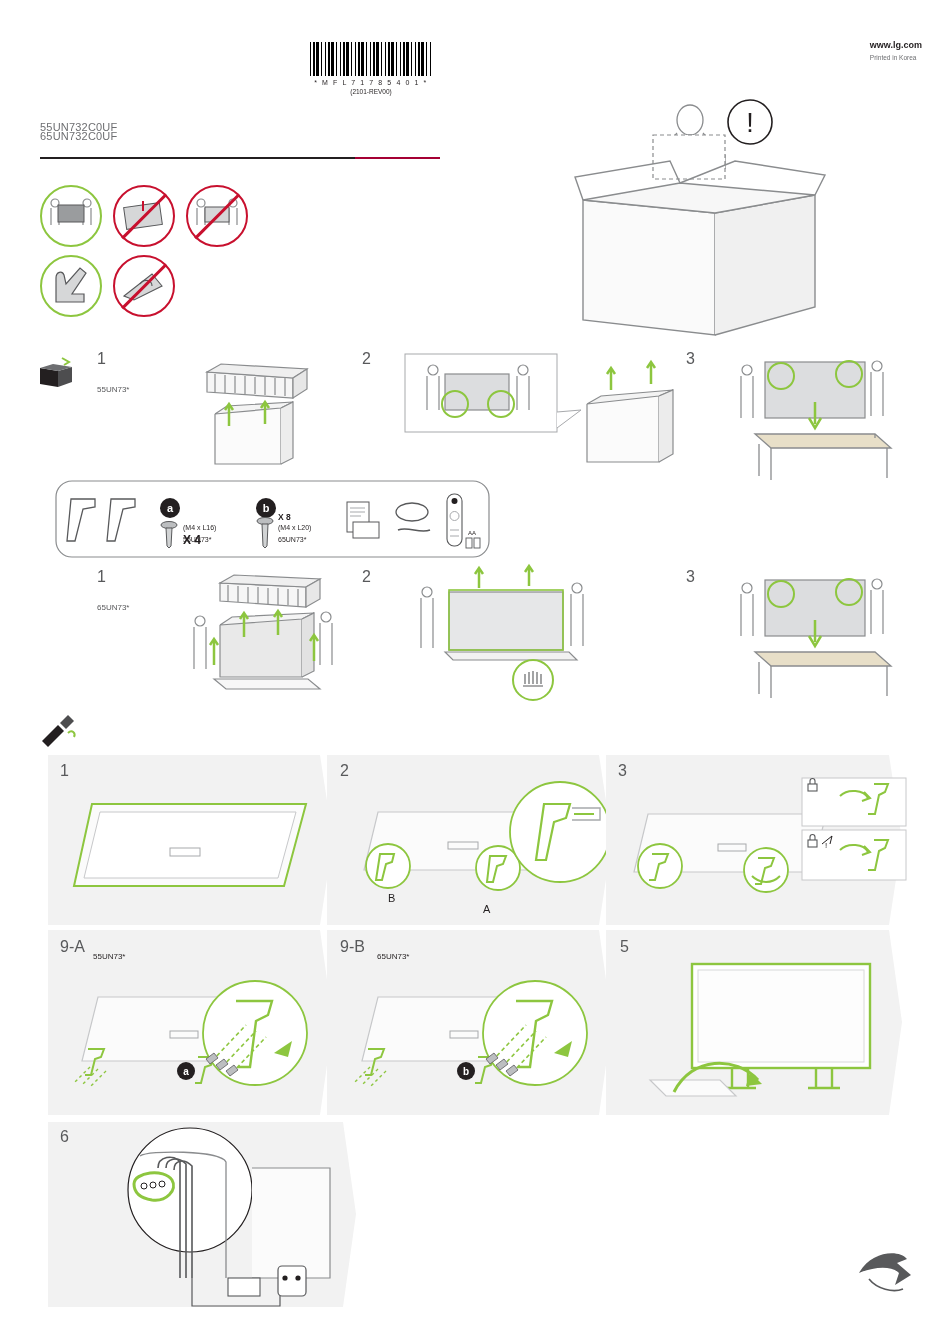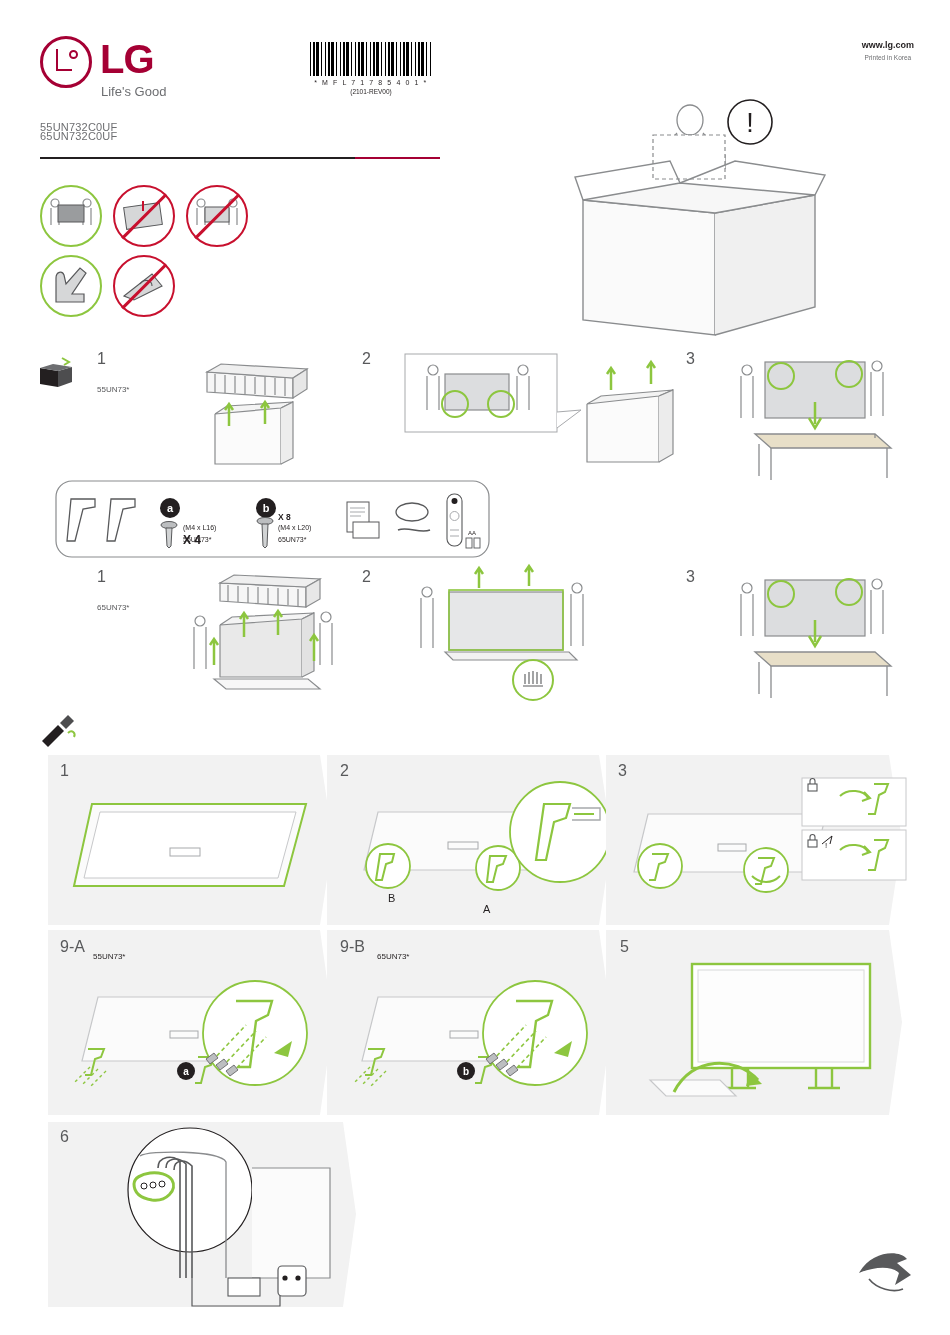--- a/index.html
+++ b/index.html
@@ -17,45 +17,39 @@
 
   .models{position:absolute;left:40px;top:108px;font-size:11px;color:#6d6e71;line-height:9px;letter-spacing:.2px;margin-top:15px;}
 
   .barcode-wrap{position:absolute;left:310px;top:42px;width:122px;text-align:center;}
   .barcode{height:34px;width:122px;display:block;
     background-image:repeating-linear-gradient(to right,#000 0 1px,#fff 1px 3px,#000 3px 5px,#fff 5px 6px,#000 6px 9px,#fff 9px 11px,#000 11px 12px,#fff 12px 15px);
   }
   .bc-num{font-size:7px;letter-spacing:1.6px;margin-top:3px;color:#231f20;}
   .bc-rev{font-size:6.5px;margin-top:2px;color:#231f20;}
 
-  .lgcom{position:absolute;right:36px;top:40px;text-align:center;}
+  .lgcom{position:absolute;right:28px;top:40px;text-align:left;}
   .lgcom .u{font-size:9px;font-weight:bold;color:#231f20;}
   .lgcom .p{font-size:6.5px;color:#6d6e71;margin-top:4px;}
 
   .rule{position:absolute;left:40px;top:157px;width:400px;height:2px;background:#231f20;}
   .rule-red{position:absolute;left:355px;top:157px;width:85px;height:2px;background:#a50034;}
   .lbl{position:absolute;font-size:16px;color:#58595b;}
   .lbl-sm{position:absolute;font-size:7px;color:#58595b;}
   .circle-ok{position:absolute;border:2.5px solid #8dc63f;border-radius:50%;box-sizing:border-box;}
   .circle-no{position:absolute;border:2.5px solid #c8102e;border-radius:50%;box-sizing:border-box;}
   .slash{position:absolute;height:2.5px;background:#c8102e;transform:rotate(-45deg);transform-origin:center;}
 
   svg{display:block;overflow:visible;}
 </style>
 </head>
 <body>
 
 <div class="pg">
 
-  <div class="lg-logo">
-    <div class="lg-circle"></div>
-    <div class="lg-dot"></div>
-    <div class="lg-text">LG</div>
-    <div class="lg-tag">Life's Good</div>
-  </div>
 
   <div class="models">
     <div>55UN732C0UF</div>
     <div>65UN732C0UF</div>
   </div>
 
   <div class="barcode-wrap">
     <div class="barcode"></div>
     <div class="bc-num">* M F L 7 1 7 8 5 4 0 1 *</div>
     <div class="bc-rev">(2101-REV00)</div>

